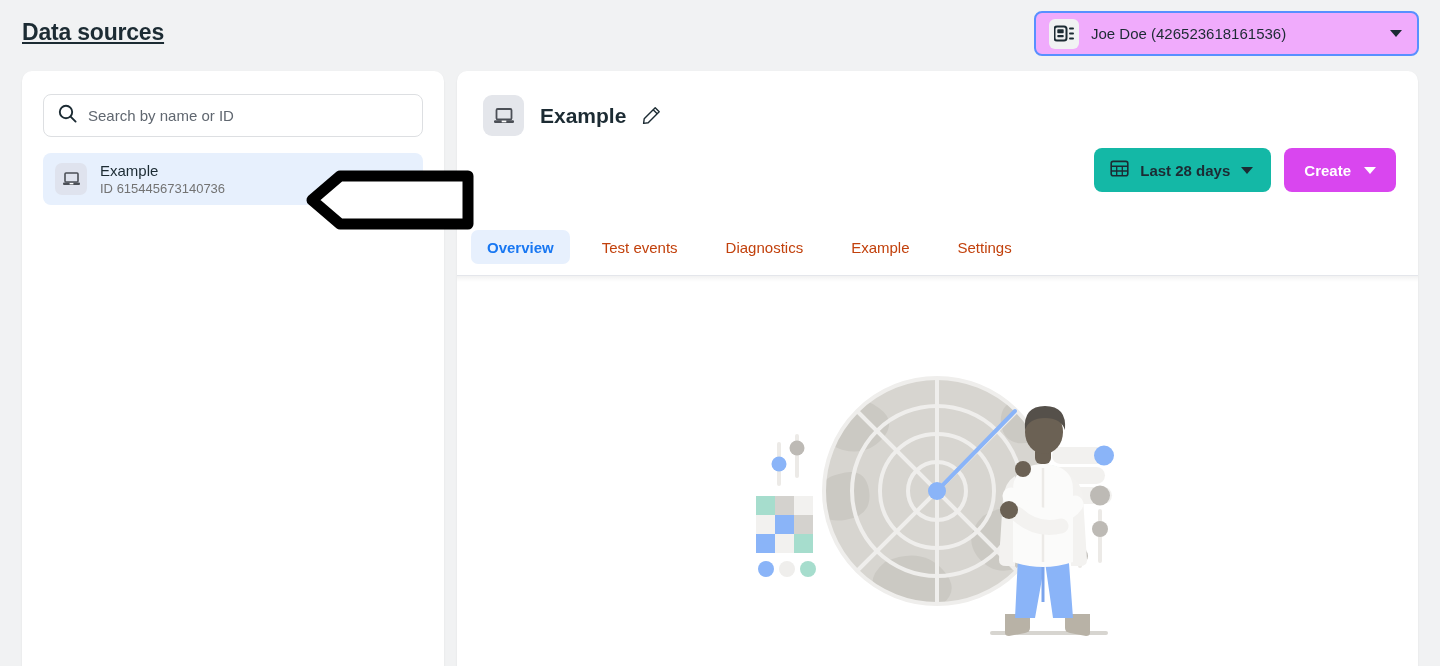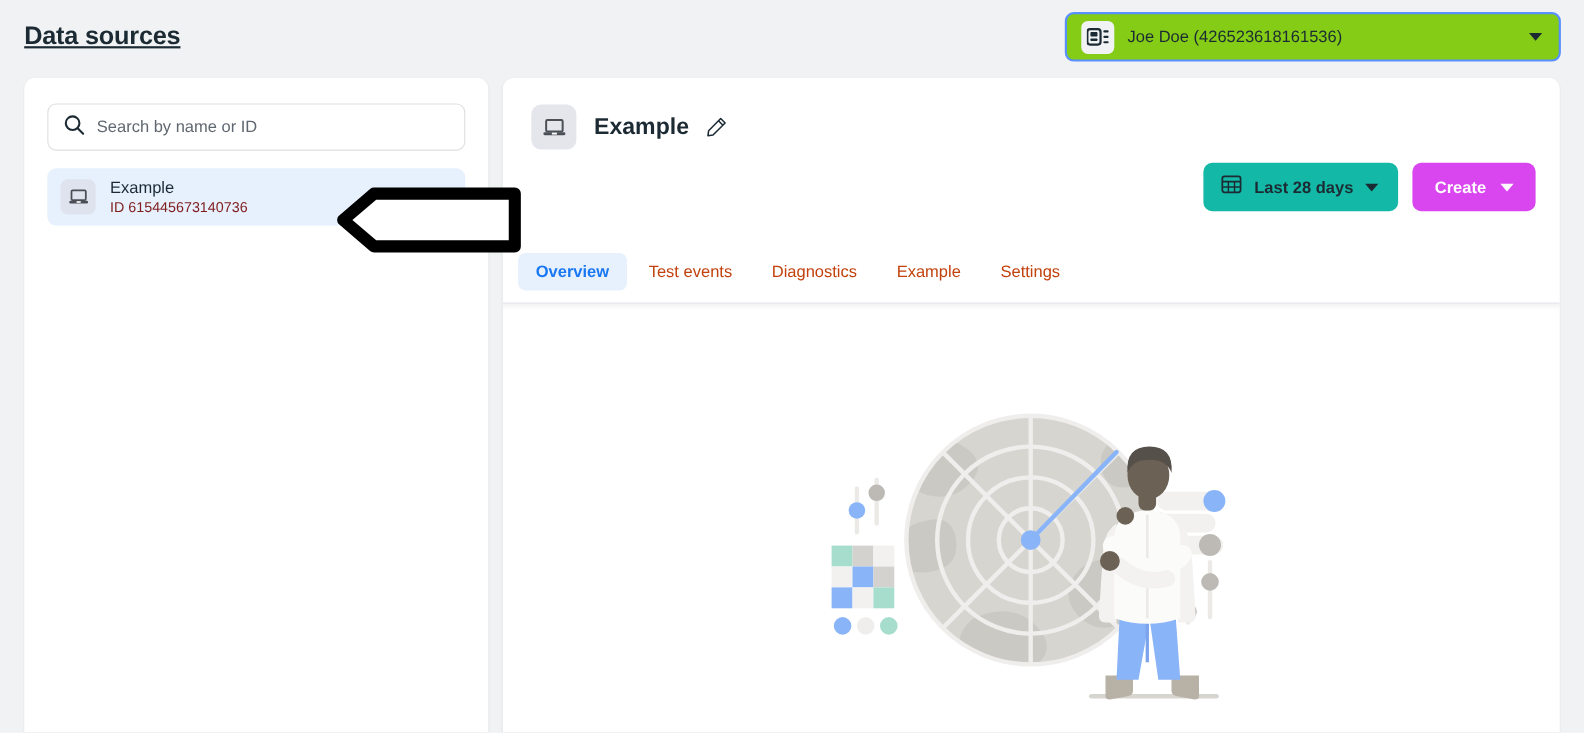--- a/index.html
+++ b/index.html
@@ -15,22 +15,22 @@
   
   .topbar {
     position: absolute; left: 0; top: 0; width: 1440px; height: 66px;
   }
   .page-title {
     position: absolute; left: 22px; top: 19px;
     font-size: 23px; font-weight: bold; color: #1c2b33; letter-spacing: -0.2px; text-decoration: underline;
   }
   .account-selector {
     position: absolute; right: 21px; top: 11px;
-    width: 451px; height: 45px;
-    background: #84cc16;
+    width: 385px; height: 45px;
+    background: #f0abfc;
     border: 2px solid #5890ff;
     border-radius: 8px;
     display: flex; align-items: center; gap: 12px;
     padding: 0 13px;
     cursor: pointer;
   }
   .acct-icon {
     width: 30px; height: 30px; border-radius: 6px; background: #f1f2f3;
     display: flex; align-items: center; justify-content: center; flex: 0 0 auto;
   }
@@ -64,21 +64,21 @@
     background: #e7f0fd; border-radius: 8px;
     display: flex; align-items: center; gap: 13px; padding: 0 12px;
     cursor: pointer;
   }
   .ds-thumb {
     width: 32px; height: 32px; border-radius: 7px; background: #dfe3ee;
     display: flex; align-items: center; justify-content: center; flex: 0 0 auto;
   }
   .ds-texts { display: flex; flex-direction: column; gap: 1px; }
   .ds-name { font-size: 15px; color: #1c2b33; line-height: 18px; }
-  .ds-id { font-size: 13px; color: #7f1d1d; line-height: 16px; }
+  .ds-id { font-size: 13px; color: #737373; line-height: 16px; }
 
   
   .right-card {
     position: absolute; left: 457px; top: 71px;
     width: 961px; height: 595px;
     background: #ffffff;
     border-radius: 10px 10px 0 0;
     box-shadow: 0 1px 2px rgba(0,0,0,0.08);
     overflow: hidden;
   }
@@ -111,21 +111,21 @@
     cursor: pointer;
   }
   .create-label { font-size: 15px; font-weight: bold; color: #ffffff; }
   .caret-white {
     width: 0; height: 0; border-left: 6px solid transparent;
     border-right: 6px solid transparent; border-top: 7px solid #ffffff;
   }
 
   .tabs {
     position: absolute; left: 14px; top: 159px;
-    display: flex; align-items: center; gap: 4px;
+    display: flex; align-items: center; gap: 16px;
   }
   .tab {
     height: 34px; padding: 0 16px; border-radius: 7px;
     display: flex; align-items: center;
     font-size: 15px; color: #c2410c; cursor: pointer; white-space: nowrap;
   }
   .tab.active { background: #e7f0fd; color: #1877f2; font-weight: bold; }
   .tabs-divider {
     position: absolute; left: 0; top: 204px; width: 961px; height: 1px;
     background: #e4e6eb;

